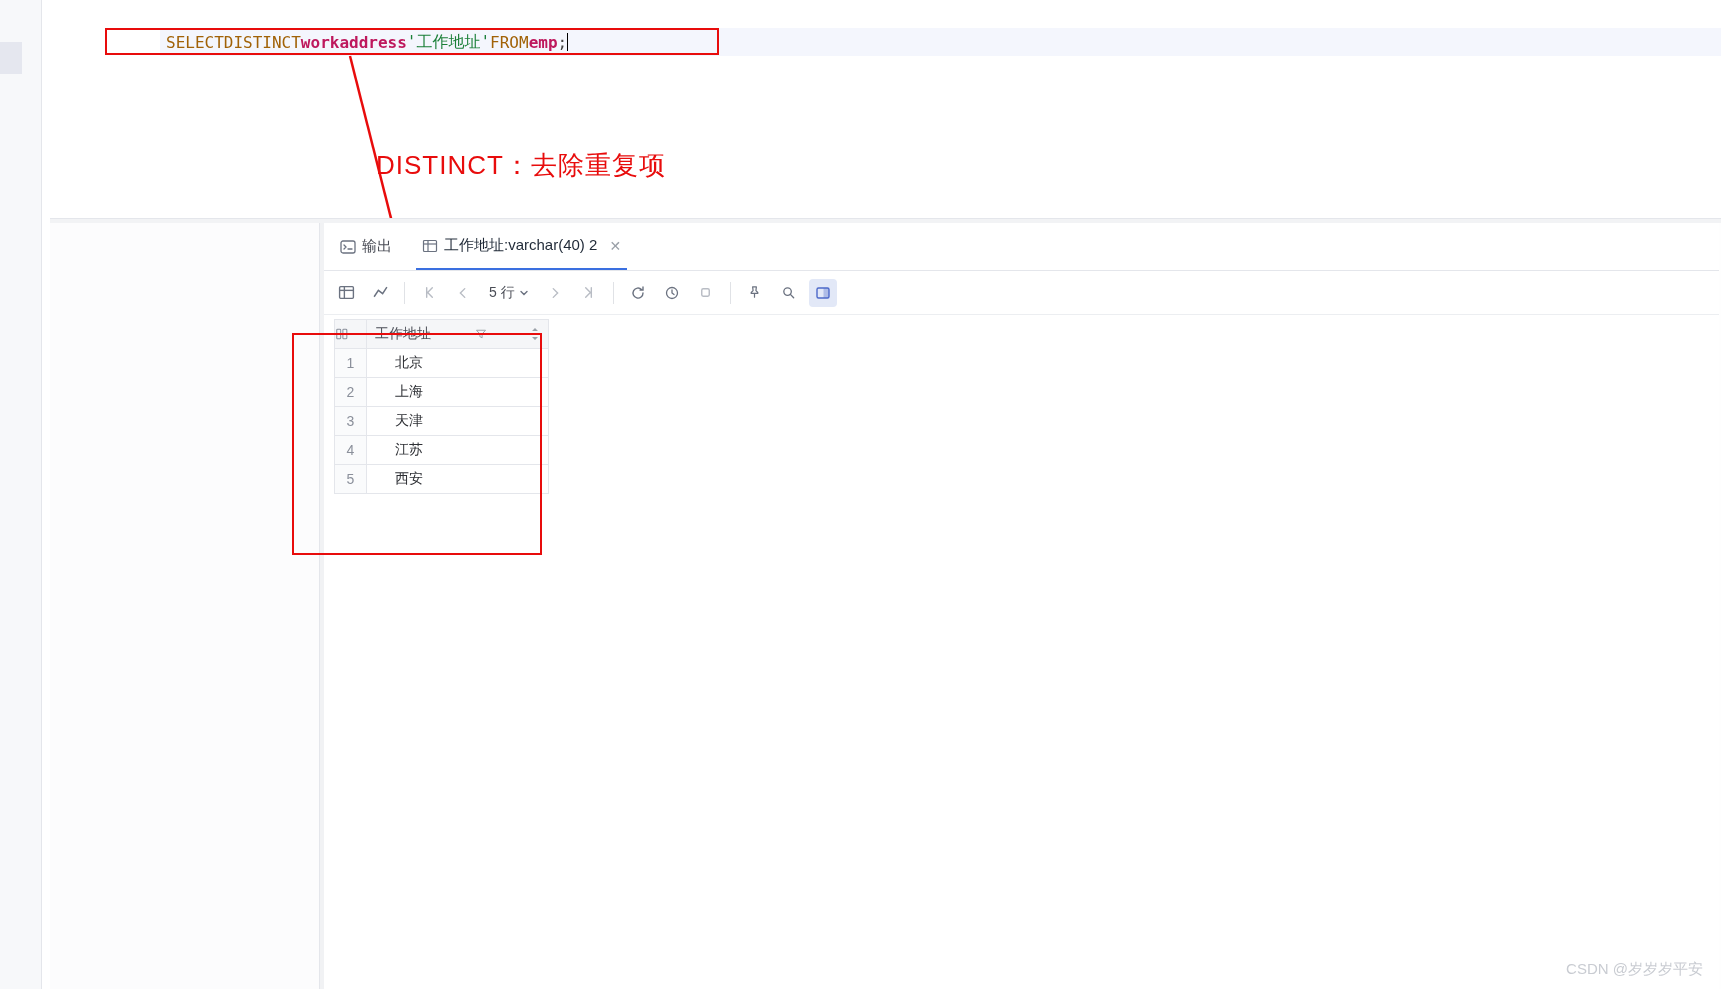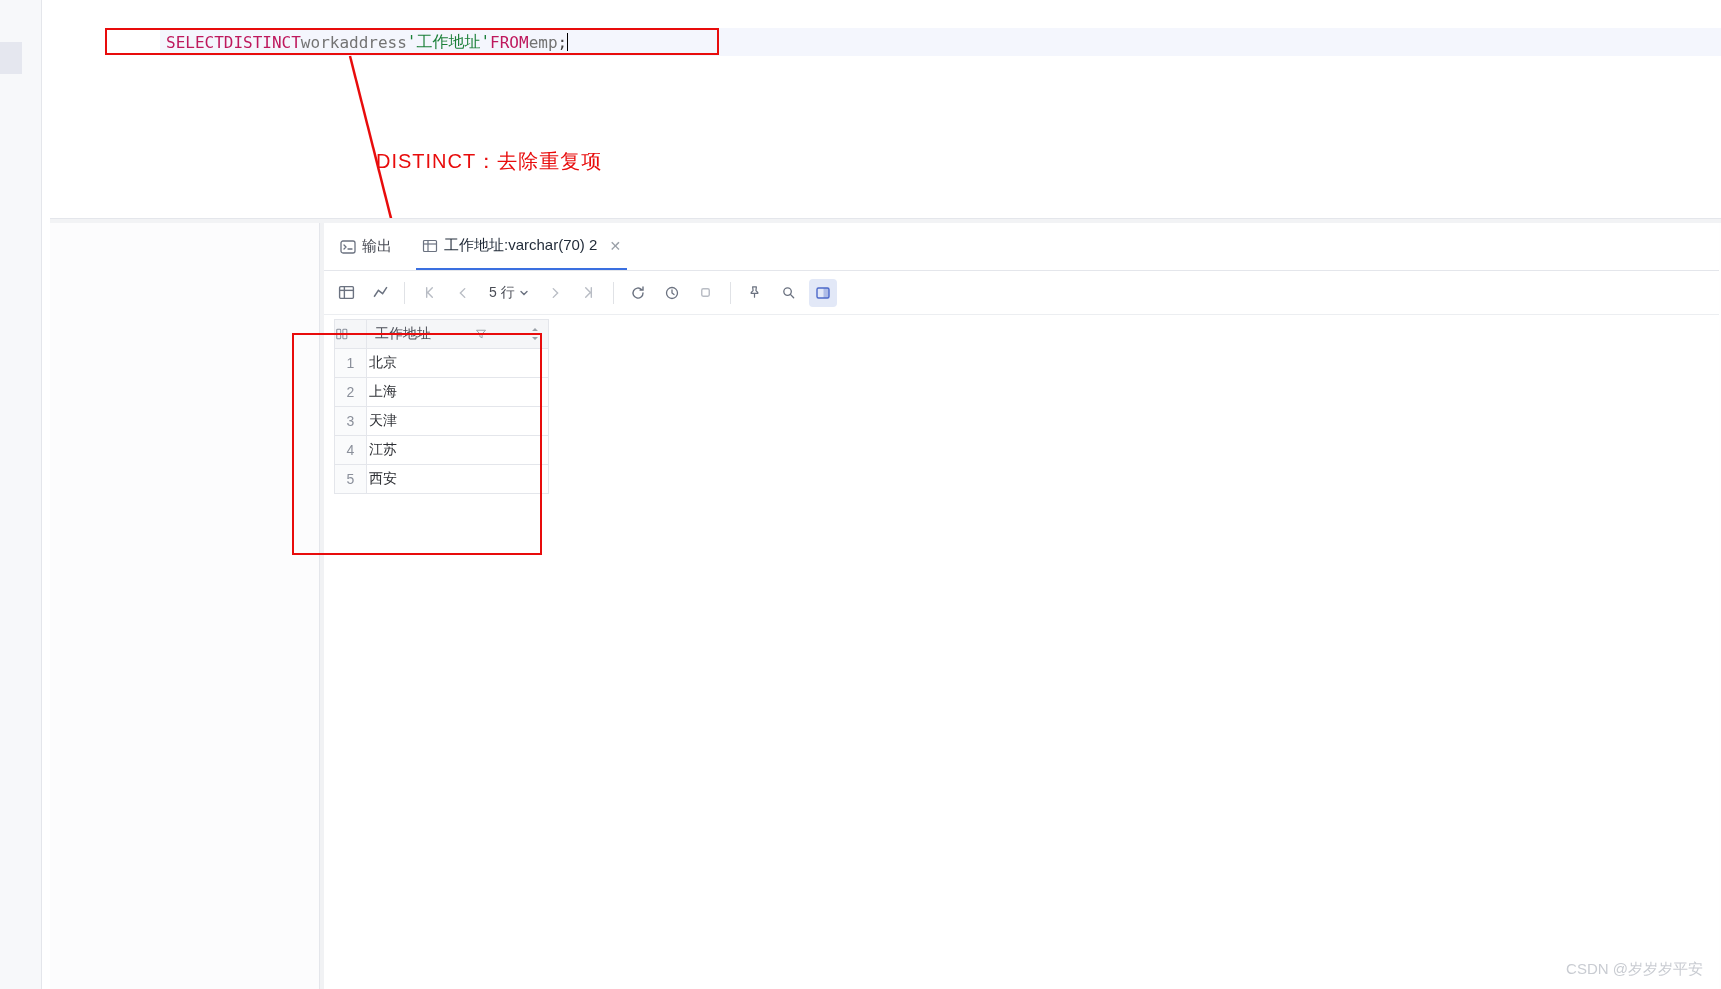--- a/index.html
+++ b/index.html
@@ -10,29 +10,29 @@
 
   .editor-area { position: absolute; left: 50px; top: 0; width: 1671px; height: 210px; background: #fff; }
 
   .gutter { position: absolute; left: 0; top: 0; width: 110px; height: 210px; }
   .gutter-row { height: 28px; display: flex; align-items: center; justify-content: flex-end; padding-right: 10px; color: #9aa0a8; font-size: 14px; position: relative; }
   .gutter-check { color: #3aa94a; position: absolute; right: -30px; font-size: 15px; font-weight: bold; }
 
   .code-area { position: absolute; left: 110px; top: 0; width: 1561px; height: 210px; font-family: "Consolas","Menlo",monospace; font-size: 16px; }
   .code-row { height: 28px; display: flex; align-items: center; padding-left: 6px; white-space: pre; }
   .row-highlight { background: #f4f6fd; }
-  .kw { color: #be185d; font-weight: 500; }
-  .ident { color: #737373; }
+  .kw { color: #a16207; font-weight: 500; }
+  .ident { color: #be185d; font-weight: bold; }
   .str { color: #1a7f37; }
   .punct { color: #444; }
   .cursor { display:inline-block; width:1px; height:18px; background:#000; vertical-align:middle; }
 
   .red-box-sql { position: absolute; left: 55px; top: 28px; width: 614px; height: 27px; border: 2px solid #e80c0c; pointer-events: none; }
 
-  .annotation-text { position: absolute; left: 376px; top: 148px; color: #e80c0c; font-size: 20px; font-family: "Microsoft YaHei", sans-serif; letter-spacing:1px; }
+  .annotation-text { position: absolute; left: 376px; top: 148px; color: #e80c0c; font-size: 26px; font-family: "Microsoft YaHei", sans-serif; letter-spacing:1px; }
 
   .arrow-svg { position: absolute; left: 50px; top: 0; width: 600px; height: 360px; pointer-events: none; }
 
   .results-panel { position: absolute; left: 50px; top: 218px; width: 1671px; height: 779px; border-top: 1px solid #e4e6eb; background: #fefefe; }
   .divider-horiz { position: absolute; left: 0; top: 0; width: 100%; height: 4px; background: #f2f3f5; }
   .results-sidebar { position: absolute; left: 0; top: 4px; width: 270px; height: 775px; background: #fcfcfd; border-right: 1px solid #e4e6eb; }
   .vsplit { position: absolute; left: 270px; top: 4px; width: 4px; height: 775px; background: #f1f2f4; }
 
   .results-main { position: absolute; left: 274px; top: 4px; width: 1395px; height: 775px; background: #fff; }
 
@@ -51,21 +51,21 @@
   .grid-wrap { position: relative; padding-top: 4px; }
   .grid { border-collapse: collapse; margin-left: 10px; }
   .grid th, .grid td { border: 1px solid #e4e6eb; height: 29px; font-size: 14px; }
   .grid th { background: #f5f6f8; font-weight: normal; color: #4a4d56; }
   .th-row-sel { width: 32px; }
   .col-head { width: 182px; position: relative; }
   .col-head-inner { display:flex; align-items:center; justify-content:space-between; padding:0 8px; gap:8px; }
   .filt { color:#8b909b; }
   .sort { color:#8b909b; }
   .rownum { width:32px; text-align:center; color:#8b909b; background:#fafbfc; }
-  .cell { padding: 0 2px; color:#2d2f34; }
+  .cell { padding: 0 28px; color:#2d2f34; }
 
   .red-box-grid { position: absolute; left: 292px; top: 333px; width: 250px; height: 222px; border: 2px solid #e80c0c; pointer-events: none; }
 
   .watermark { position: absolute; right: 18px; bottom: 10px; color:#c9ccd2; font-size: 15px; font-family: "Microsoft YaHei", sans-serif; }
 
   svg { display:block; }
 </style>
 </head>
 <body>
 
@@ -113,21 +113,21 @@
         <span>输出</span>
       </div>
       <div class="tab active">
         <span class="tab-ico">
           <svg width="16" height="16" viewBox="0 0 16 16">
               <rect x="1.5" y="2.5" width="13" height="11" rx="1" fill="none" stroke="#6b7280" stroke-width="1.2"></rect>
               <line x1="1.5" y1="6" x2="14.5" y2="6" stroke="#6b7280" stroke-width="1.2"></line>
               <line x1="6" y1="2.5" x2="6" y2="13.5" stroke="#6b7280" stroke-width="1.2"></line>
             </svg>
         </span>
-        <span>工作地址:varchar(70) 2</span>
+        <span>工作地址:varchar(40) 2</span>
         <span class="close-x">✕</span>
       </div>
     </div>
 
     <div class="toolbar-row">
       <span class="tb-btn">
         <svg width="17" height="17" viewBox="0 0 16 16">
             <rect x="1.5" y="2.5" width="13" height="11" rx="1" fill="none" stroke="#6b7280" stroke-width="1.3"></rect>
             <line x1="1.5" y1="6" x2="14.5" y2="6" stroke="#6b7280" stroke-width="1.3"></line>
             <line x1="6" y1="2.5" x2="6" y2="13.5" stroke="#6b7280" stroke-width="1.3"></line>

